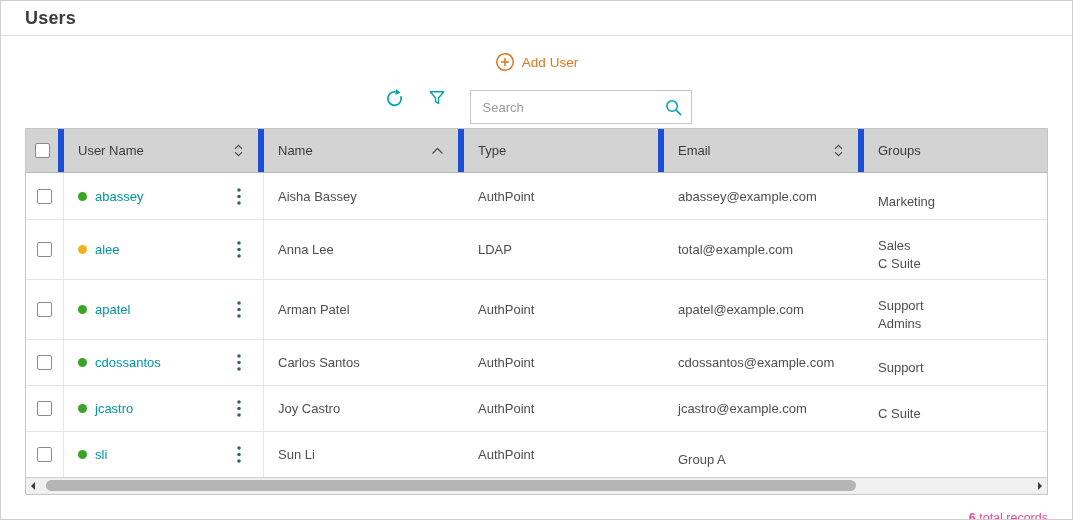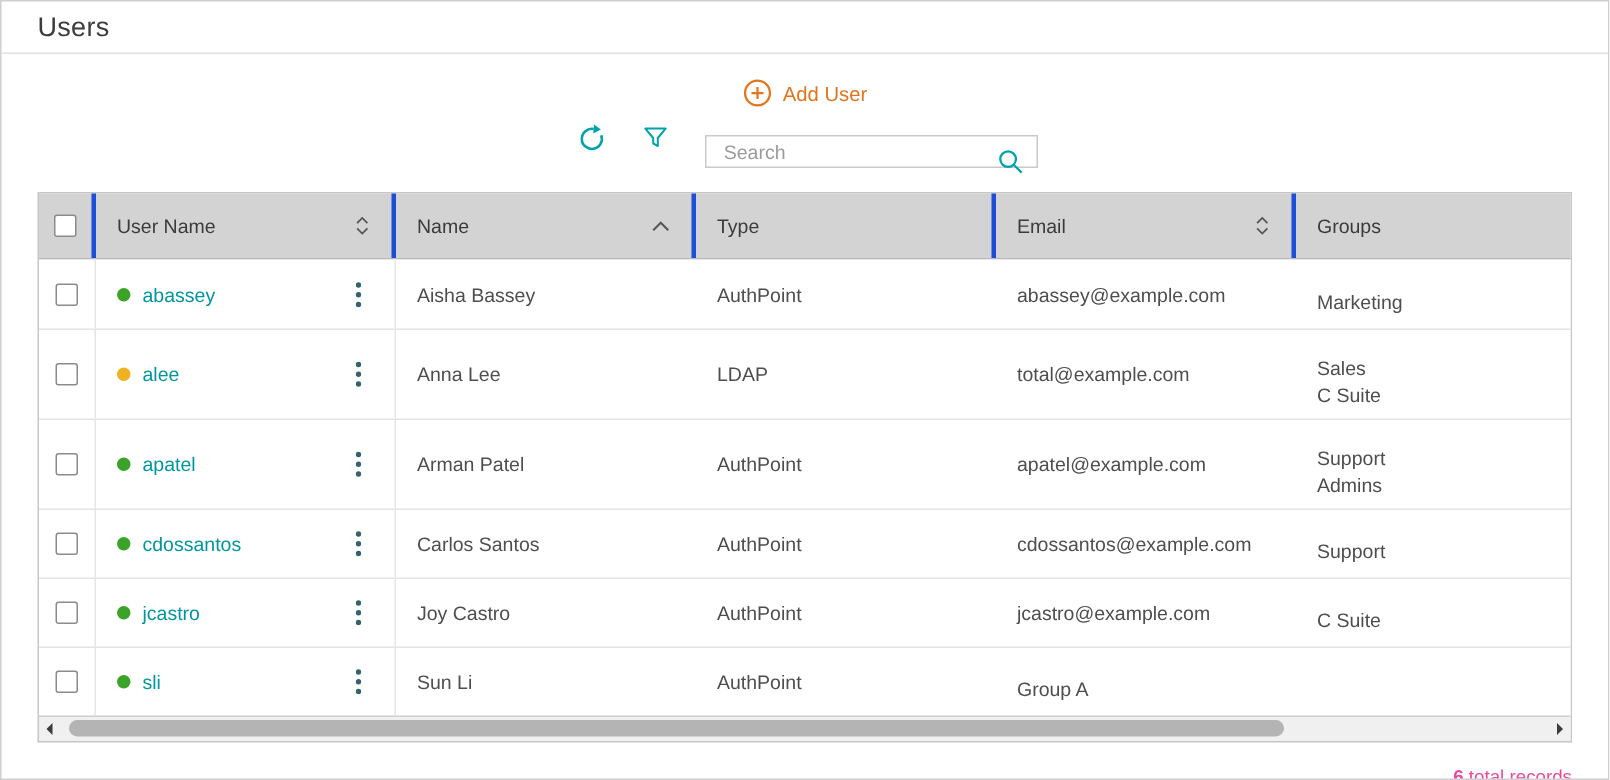--- a/index.html
+++ b/index.html
@@ -2,36 +2,36 @@
 <html><head>
 <meta charset="utf-8">
 <style>
   * { box-sizing: border-box; margin: 0; padding: 0; }
   html,body { background:#ffffff; }
   body { font-family: "Liberation Sans", "DejaVu Sans", sans-serif; }
 
   .page { width:1073px; height:520px; border:1px solid #cfcfcf; background:#fff; overflow:hidden; }
 
   .page-header { padding:7px 24px 6px; border-bottom:1px solid #e0e0e0; }
-  .page-title { font-size:18px; font-weight:400; color:#3c3c3c; letter-spacing:.2px; }
+  .page-title { font-size:18px; font-weight:700; color:#3c3c3c; letter-spacing:.2px; }
 
   .toolbar { margin:16px 24px 0; display:flex; align-items:center; justify-content:space-between; height:36px;flex-direction:column; }
   .add-user { display:flex; align-items:center; gap:7px; background:none; border:none; color:#e2751d; font-size:13.5px; font-family:inherit; cursor:pointer; }
   .toolbar-right { display:flex; align-items:center; gap:19px; }
   .icon-btn { background:none; border:none; color:#00a3ad; cursor:pointer; display:flex; align-items:center; padding:2px; }
 
-  .search-box { position:relative; width:222px; height:22px; margin-left:3px;margin-top:18px; }
+  .search-box { position:relative; width:222px; height:34px; margin-left:3px;margin-top:18px; }
   .search-box input { width:100%; height:100%; border:1px solid #c9c9c9; padding:0 34px 0 12px; font-size:13px; color:#444; font-family:inherit; outline:none; }
   .search-box input::placeholder { color:#9b9b9b; }
   .search-box .search-glyph { position:absolute; right:9px; top:8px; color:#00a3ad; }
 
   .table { margin:40px 24px 0; border:1px solid #c6c6c6; }
   .trow { display:grid; grid-template-columns:38px 200px 200px 200px 200px 1fr; }
   .header-row { background:#d3d3d3; border-bottom:1px solid #b9b9b9; }
-  .header-row .cell { height:43px; border-right:3px solid #1d4ed8; color:#3b3b3b; }
+  .header-row .cell { height:43px; border-right:6px solid #1d4ed8; color:#3b3b3b; }
   .header-row .cell:last-child { border-right:none; }
 
   .cell { display:flex; align-items:center; padding-left:14px; font-size:13px; color:#4e4e4e; }
   .col-check { justify-content:center; padding-left:0; }
   .hlabel { font-size:13px; }
   .sort { margin-left:auto; margin-right:14px; display:flex; flex-direction:column; gap:1px; color:#555; }
 
   .tbody .trow { border-top:1px solid #e4e4e4; background:#fff; min-height:46px; }
   .tbody .trow:first-child { border-top:none; }
   .tbody .col-check, .tbody .col-user { border-right:1px solid #e6e6e6; }

